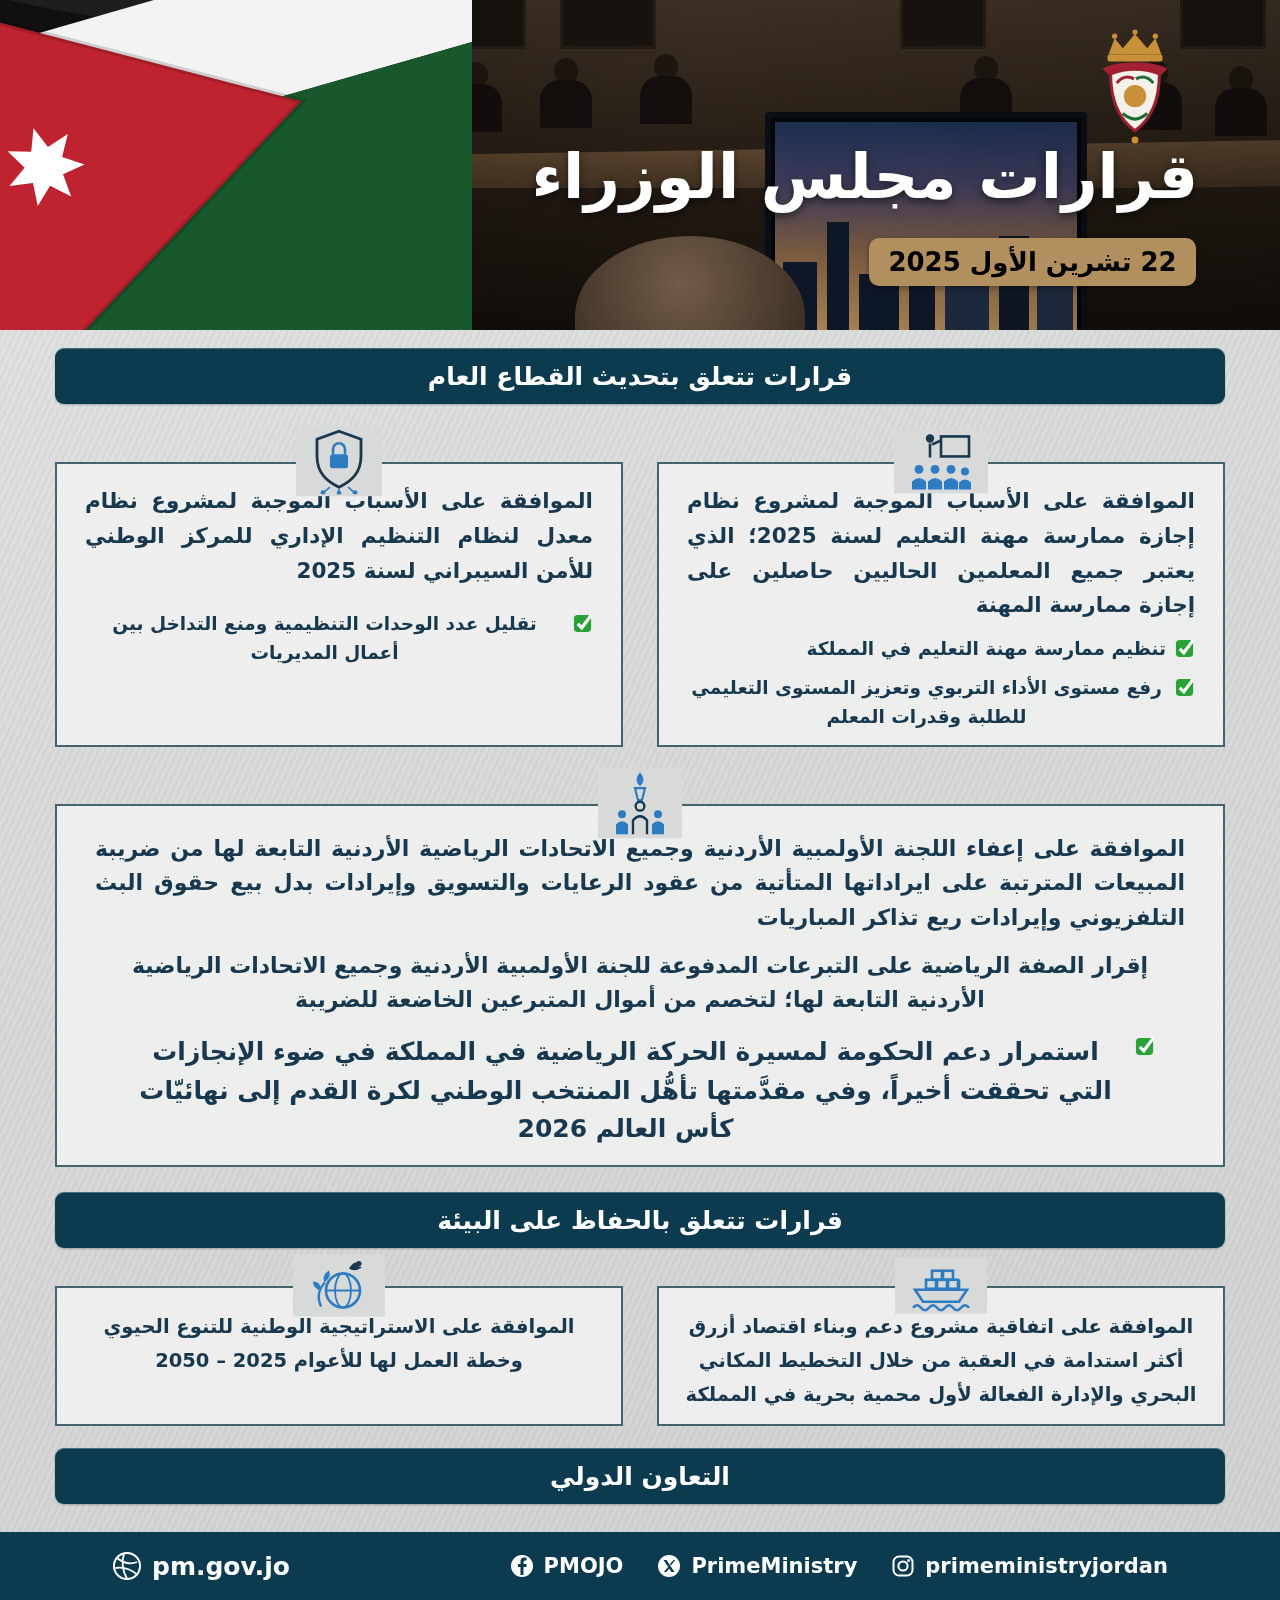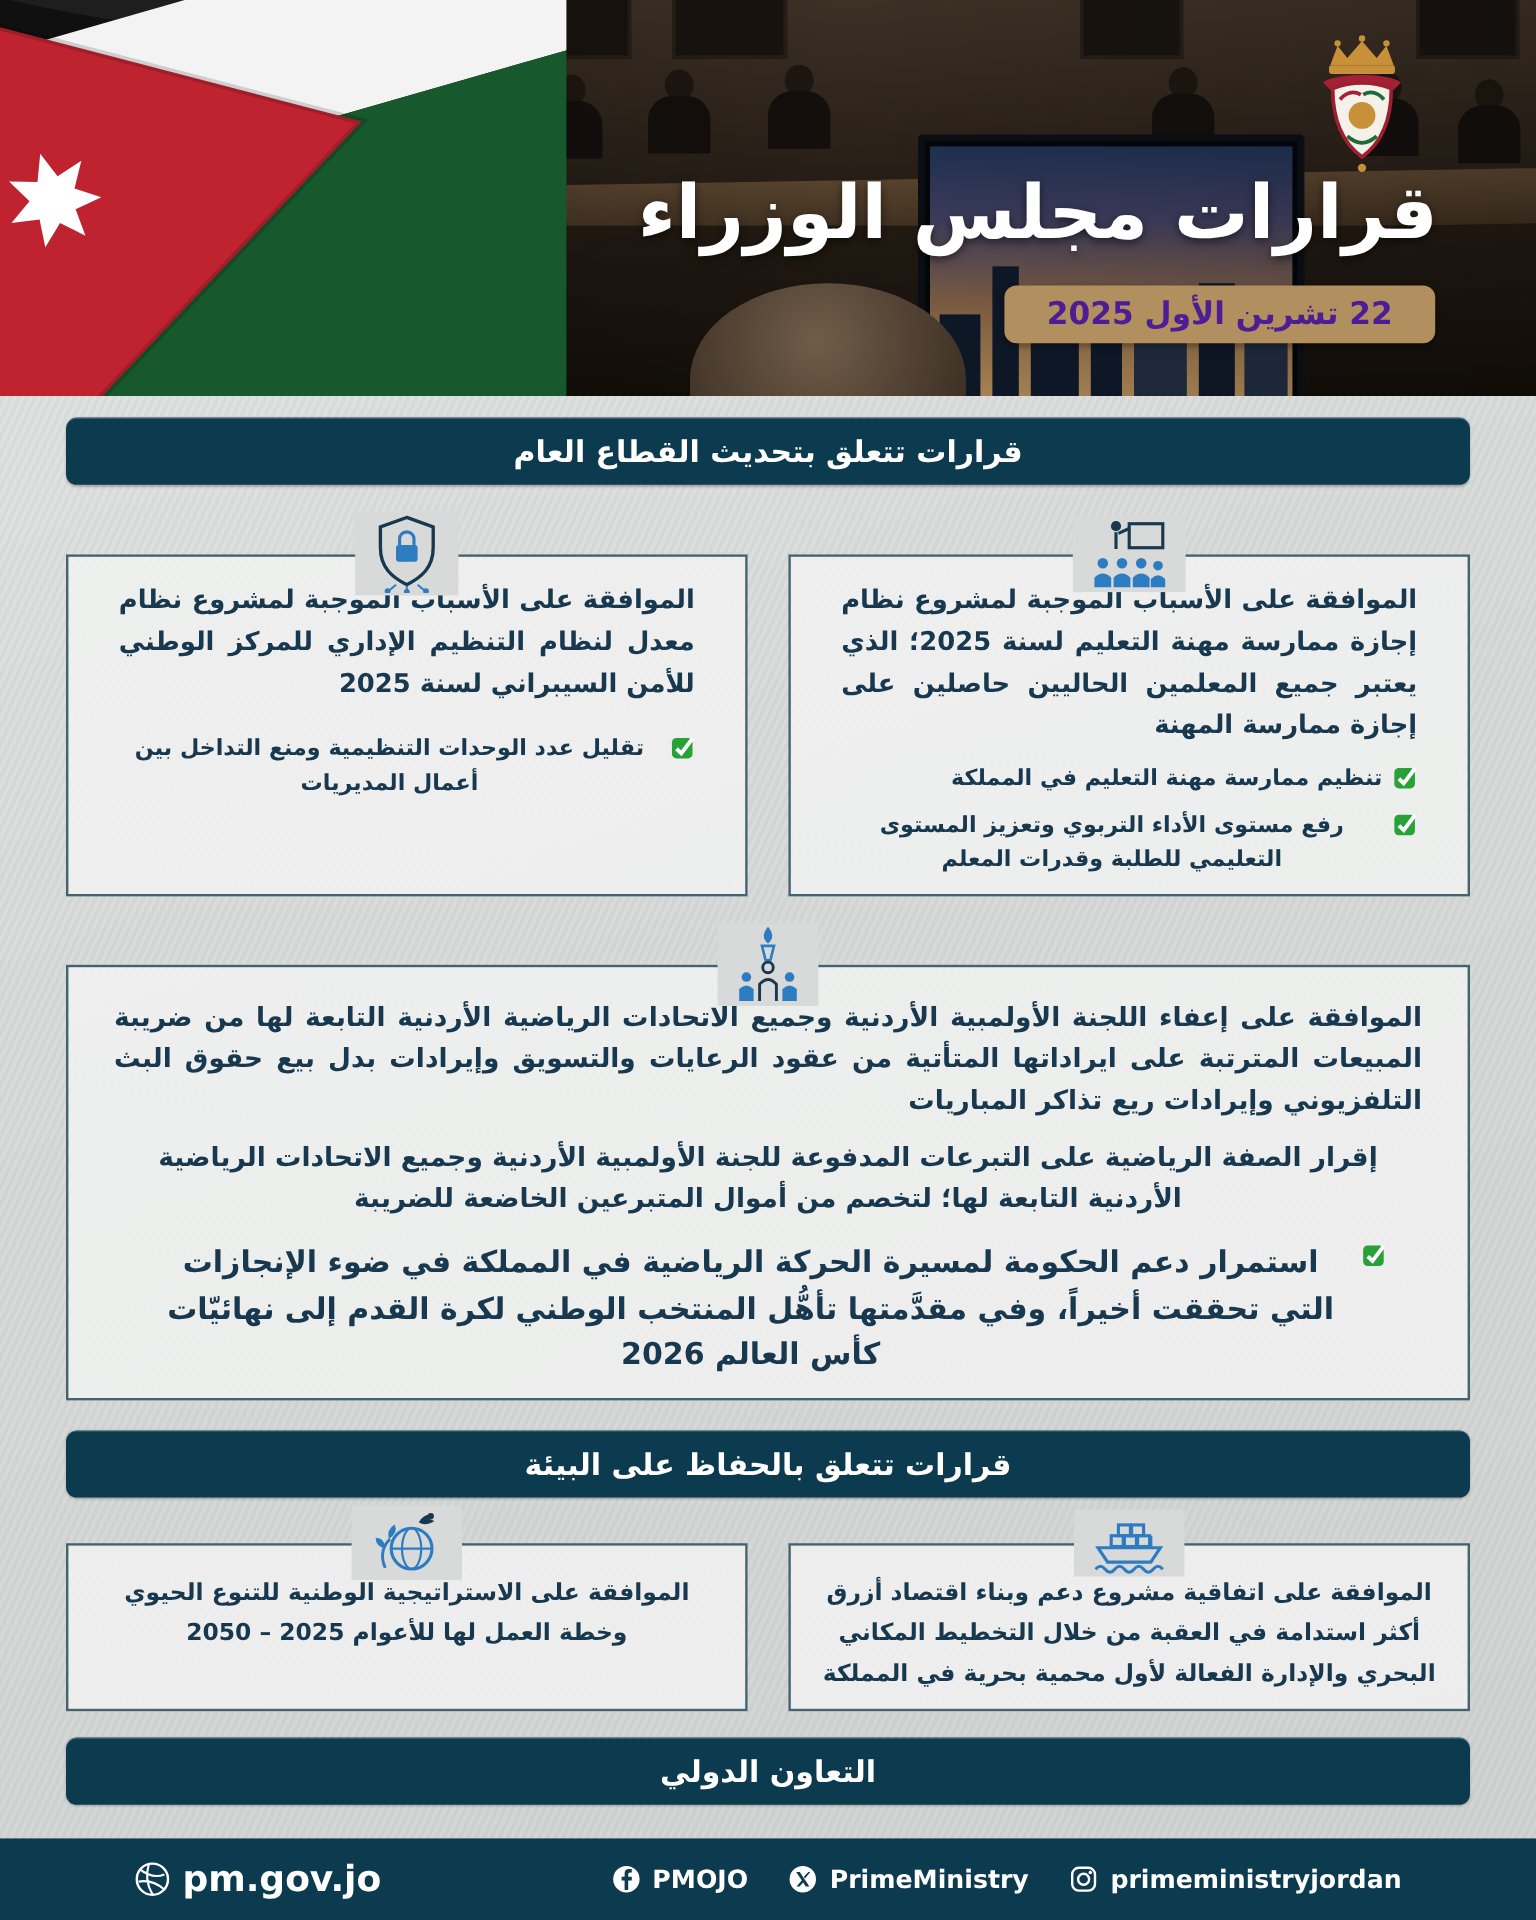--- a/index.html
+++ b/index.html
@@ -21,33 +21,33 @@
   .screen{position:absolute;left:765px;top:112px;width:310px;height:218px;background:#05070c;border:6px solid #0d1118;border-radius:4px;}
   .screen .sky{position:absolute;inset:4px;background:linear-gradient(180deg,#243a63 0%,#4d4a70 30%,#96704f 62%,#d2a468 100%);overflow:hidden;}
   .bld{position:absolute;bottom:0;background:#121d30;}
   .bald-head{position:absolute;left:575px;top:236px;width:230px;height:160px;border-radius:50% 50% 0 0;
              background:radial-gradient(circle at 45% 30%,#8a7158,#5c4a39 60%,#3a2e22 100%);}
   .header-dim{position:absolute;inset:0;background:linear-gradient(90deg,rgba(0,0,0,.45),rgba(0,0,0,.18) 55%,rgba(0,0,0,.3));}
   .flag-svg{position:absolute;left:-8px;top:-4px;}
   .crest-svg{position:absolute;left:1094px;top:28px;}
   .header-title{position:absolute;right:82px;top:140px;direction:rtl;color:#fff;font-size:62px;font-weight:bold;
                 text-shadow:0 3px 8px rgba(0,0,0,.55);letter-spacing:-1px;}
-  .date-badge{position:absolute;right:84px;top:238px;width:359px;height:48px;background:#b28f5e;border-radius:10px;
-              display:flex;align-items:center;justify-content:center;color:#4c1d95;font-size:26px;font-weight:bold;direction:rtl;
+  .date-badge{position:absolute;right:84px;top:238px;width:327px;height:48px;background:#b28f5e;border-radius:10px;
+              display:flex;align-items:center;justify-content:center;color:#000000;font-size:26px;font-weight:bold;direction:rtl;
               box-shadow:0 2px 6px rgba(0,0,0,.35);}
 
   
   .content{position:absolute;top:330px;left:0;right:0;padding:0 55px;direction:rtl;color:#17384e;}
   .banner{height:56px;background:#0c3a4e;border-radius:9px;display:flex;align-items:center;justify-content:center;
           color:#fff;font-size:25px;font-weight:bold;box-shadow:inset 0 1px 0 rgba(255,255,255,.25),0 1px 2px rgba(0,0,0,.25);}
   .b1{margin-top:18px;} .b2{margin-top:16px;} .b3{margin-top:25px;} .b4{margin-top:22px;}
   .row{display:flex;gap:34px;}
   .row2{gap:34px;} .row3{gap:26px;}
   .r1{margin-top:58px;} .r2{margin-top:57px;} .r3{margin-top:38px;} .r4{margin-top:50px;}
-  .card{position:relative;flex:1;border:2px solid #44636f;background:rgba(241,242,241,.85);padding:20px 42px 14px;}
+  .card{position:relative;flex:1;border:2px solid #44636f;background:rgba(241,242,241,.85);padding:20px 28px 14px;}
   .card-icon{position:absolute;top:0;left:50%;transform:translate(-50%,-54%);background:#d8dad9;padding:2px 14px;line-height:0;}
   .card-title{font-size:21.5px;font-weight:bold;line-height:1.62;text-align:justify;}
   .bullets{margin-top:12px;display:flex;flex-direction:column;gap:10px;}
   .bullet{display:flex;gap:9px;font-size:18.5px;font-weight:bold;line-height:1.55;align-items:flex-start;}
   .bullet .chk{flex:0 0 auto;margin-top:3px;line-height:0;}
   .bullet .t-right{flex:1;text-align:right;}
   .bullet .t-center{flex:1;text-align:center;}
   .sports-card{min-height:238px;padding:26px 38px 16px;}
   .sports-p1{font-size:22px;font-weight:bold;line-height:1.55;text-align:justify;}
   .sports-p2{font-size:22px;font-weight:bold;line-height:1.55;text-align:center;margin-top:14px;}
@@ -57,21 +57,21 @@
   .intl-card{min-height:148px;padding:34px 22px 14px;}
   .intl-text{font-size:20px;font-weight:bold;line-height:1.8;text-align:justify;}
   .flag-pair{position:absolute;top:0;left:50%;transform:translate(-50%,-50%);display:flex;direction:ltr;gap:7px;
              background:#d8dad9;padding:0 10px;line-height:0;}
   .flag-pair svg{box-shadow:0 1px 2px rgba(0,0,0,.35);}
 
   
   .footer{position:absolute;left:0;bottom:0;width:1280px;height:68px;background:#0c3a4e;display:flex;align-items:center;
           justify-content:space-between;padding:0 112px;box-sizing:border-box;color:#fff;direction:ltr;}
   .f-item{display:flex;align-items:center;gap:10px;font-weight:bold;}
-  .f-site{font-size:30px;}
+  .f-site{font-size:25px;}
   .f-socials{display:flex;align-items:center;gap:34px;font-size:21px;}
 </style>
 </head>
 <body>
 
 <div class="page">
 
   <div class="header">
     <div class="wall-frame" style="left:430px;width:90px;"></div>
     <div class="wall-frame" style="left:560px;width:90px;"></div>

